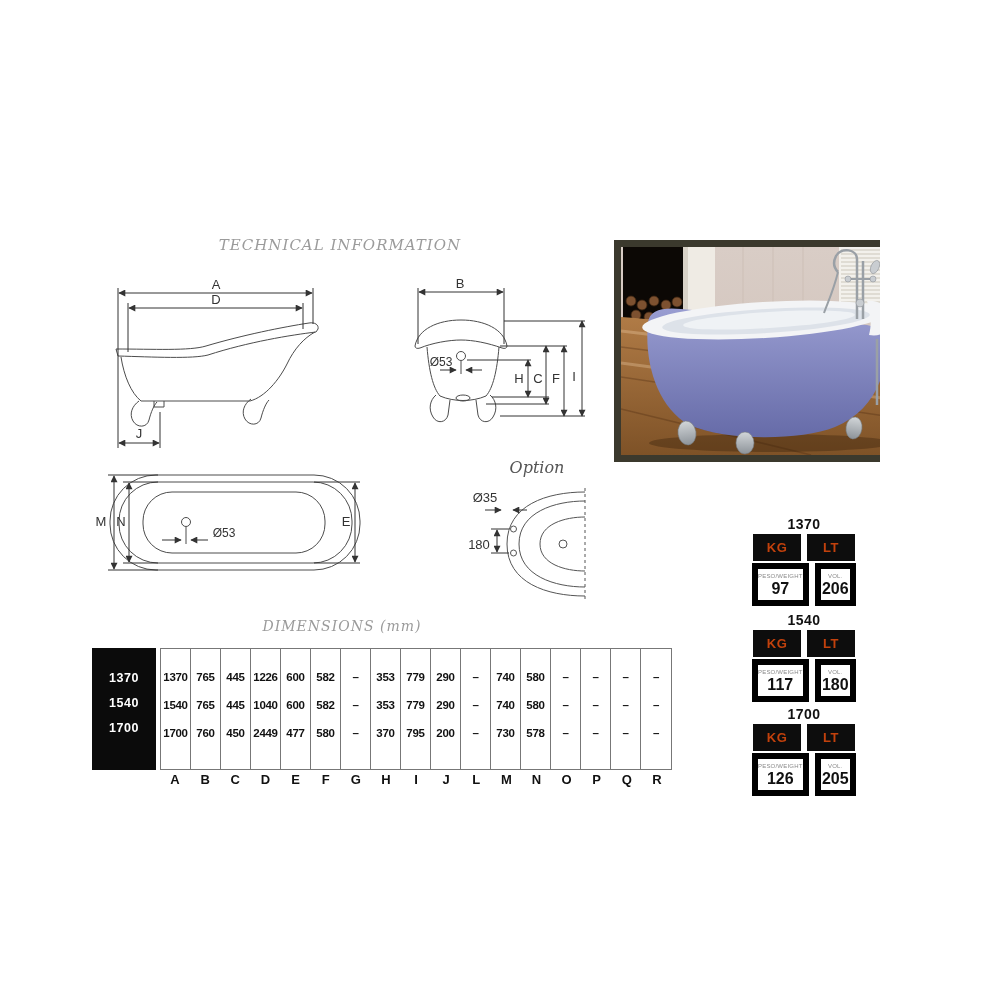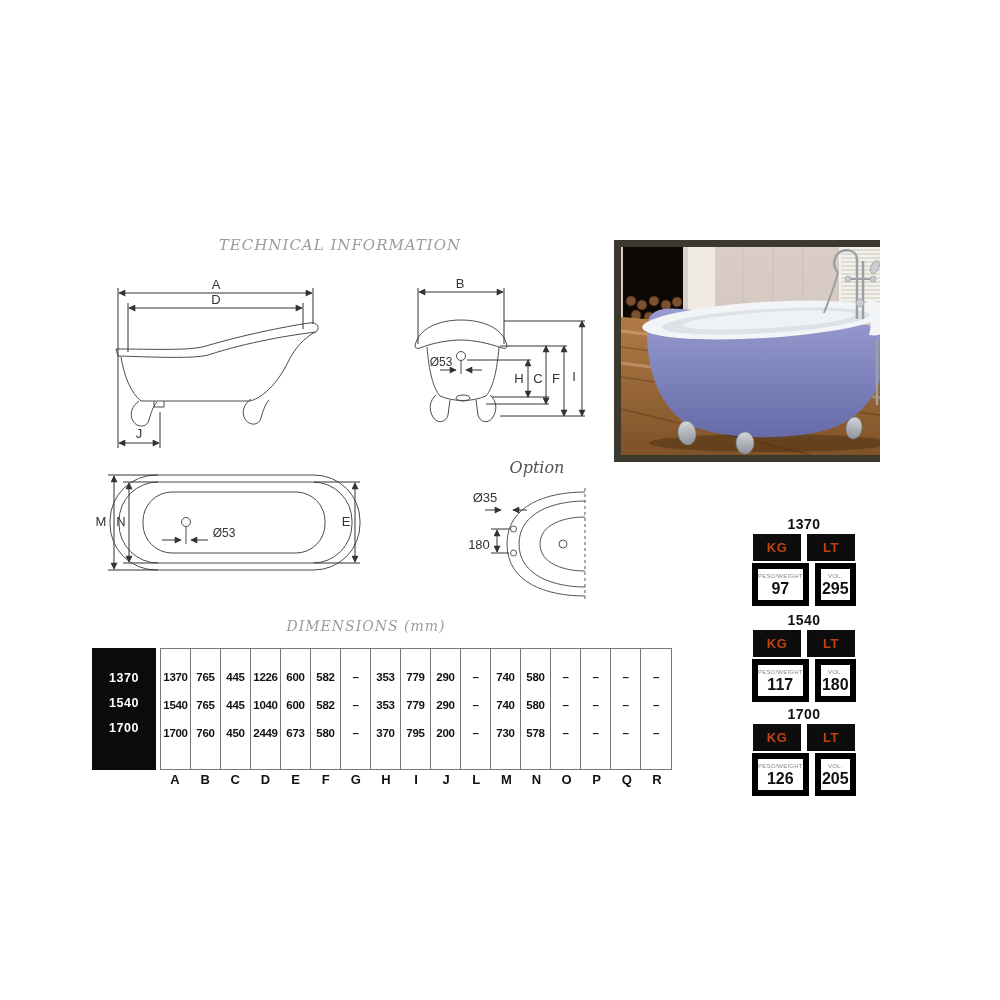--- a/index.html
+++ b/index.html
@@ -1,21 +1,21 @@
 <!DOCTYPE html>
 <html><head>
 <meta charset="utf-8">
 <style>
   html,body{margin:0;padding:0;background:#fff;}
   .page{position:relative;width:880px;height:1000px;background:#fff;overflow:hidden;
         font-family:"Liberation Sans",sans-serif;color:#111;}
   .abs{position:absolute;}
   .ht{font-family:"DejaVu Serif",serif;font-style:italic;color:#9b9b9b;letter-spacing:1px;text-align:center;}
   .title-tech{left:190px;top:236px;width:300px;font-size:15px;}
-  .title-dims{left:256px;top:618px;width:220px;font-size:14px;}
+  .title-dims{left:232px;top:618px;width:220px;font-size:14px;}
 
   
   .rowhead{left:92px;top:648px;width:64px;height:122px;background:#0b0b0b;color:#fff;
            display:flex;flex-direction:column;padding-top:23px;gap:11px;box-sizing:border-box;}
   .rowhead div{text-align:center;font-weight:bold;font-size:12.5px;letter-spacing:.5px;}
   .dtable{left:160px;top:648px;width:512px;height:122px;border:1px solid #777;
           display:grid;grid-template-columns:repeat(17,1fr);box-sizing:border-box;}
   .dcol{border-right:1px solid #777;display:flex;flex-direction:column;padding-top:15px;gap:2px;}
   .dcol:last-child{border-right:none;}
   .dcell{height:26px;line-height:26px;text-align:center;font-weight:bold;font-size:11.5px;letter-spacing:-.3px;}
@@ -263,21 +263,21 @@
       <div class="blk">KG</div>
       <div class="blk">LT</div>
     </div>
     <div class="row">
       <div class="val">
         <div class="vlab">PESO/WEIGHT</div>
         <div class="vnum">97</div>
       </div>
       <div class="val">
         <div class="vlab">VOL.</div>
-        <div class="vnum">295</div>
+        <div class="vnum">206</div>
       </div>
     </div>
   </div>
 
   <div class="wt" style="top:612px">
     <div class="hd">1540</div>
     <div class="row">
       <div class="blk">KG</div>
       <div class="blk">LT</div>
     </div>
@@ -334,21 +334,21 @@
       <div class="dcell">450</div>
     </div>
     <div class="dcol">
       <div class="dcell">1226</div>
       <div class="dcell">1040</div>
       <div class="dcell">2449</div>
     </div>
     <div class="dcol">
       <div class="dcell">600</div>
       <div class="dcell">600</div>
-      <div class="dcell">673</div>
+      <div class="dcell">477</div>
     </div>
     <div class="dcol">
       <div class="dcell">582</div>
       <div class="dcell">582</div>
       <div class="dcell">580</div>
     </div>
     <div class="dcol">
       <div class="dcell">–</div>
       <div class="dcell">–</div>
       <div class="dcell">–</div>

